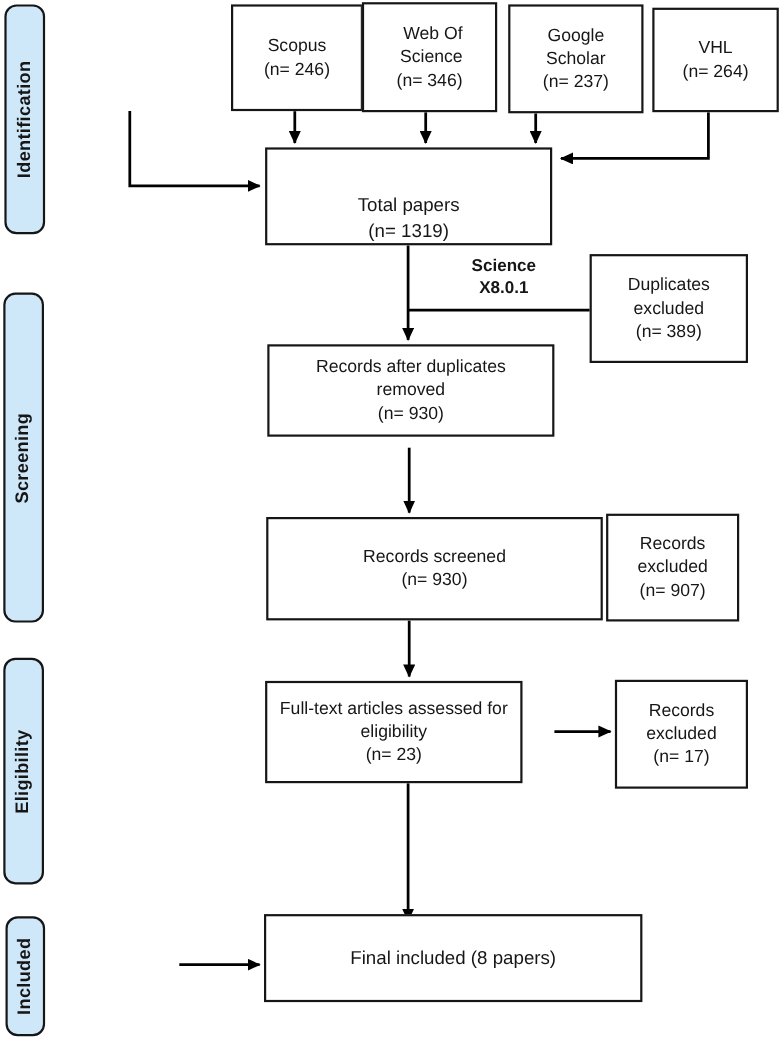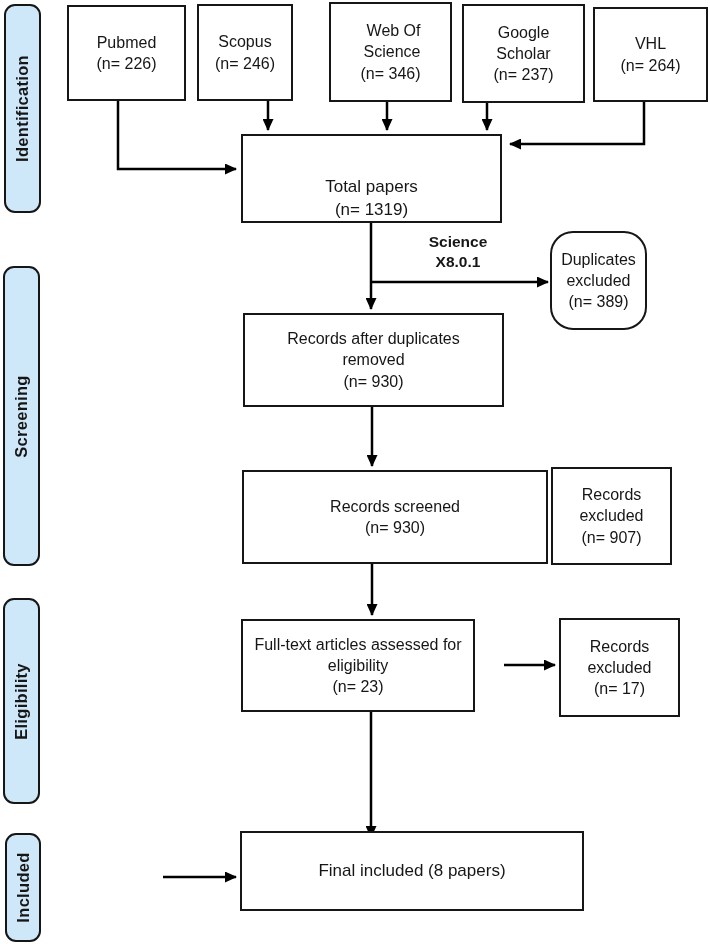--- a/index.html
+++ b/index.html
@@ -63,25 +63,21 @@
   <div class="stage" style="left:3px;top:266px;width:37px;height:300px;">
     <span class="vtext">Screening</span>
   </div>
   <div class="stage" style="left:3px;top:598px;width:37px;height:206px;">
     <span class="vtext">Eligibility</span>
   </div>
   <div class="stage" style="left:5px;top:833px;width:36px;height:109px;">
     <span class="vtext">Included</span>
   </div>
 
-  <div class="box" style="left:67px;top:5px;width:119px;height:96px;">
-    <span class="label">Pubmed
-(n= 226)</span>
-  </div>
-  <div class="box" style="left:197px;top:4px;width:96px;height:97px;">
+  <div class="box" style="left:210px;top:4px;width:120px;height:97px;">
     <span class="label">Scopus
 (n= 246)</span>
   </div>
   <div class="box" style="left:329px;top:2px;width:123px;height:100px;text-align:right;">
     <span class="label">Web Of
 Science
 (n= 346)</span>
   </div>
   <div class="box" style="left:462px;top:4px;width:123px;height:99px;">
     <span class="label">Google
@@ -94,27 +90,27 @@
   </div>
 
   <div class="box big" style="left:241px;top:134px;width:261px;height:89px;align-items:flex-end;">
     <span class="label">Total papers
 (n= 1319)</span>
   </div>
 
   <div class="annotation" style="left:408px;top:232px;width:100px;">Science
 X8.0.1</div>
 
-  <div class="box" style="left:550px;top:231px;width:97px;height:99px;border-radius:23px;">
+  <div class="box" style="left:536px;top:231px;width:144px;height:99px;">
     <span class="label">Duplicates
 excluded
 (n= 389)</span>
   </div>
 
-  <div class="box" style="left:243px;top:313px;width:261px;height:94px;">
+  <div class="box" style="left:243px;top:313px;width:261px;height:84px;">
     <span class="label">Records after duplicates
 removed
 (n= 930)</span>
   </div>
 
   <div class="box" style="left:242px;top:470px;width:306px;height:94px;">
     <span class="label">Records screened
 (n= 930)</span>
   </div>
   <div class="box" style="left:551px;top:467px;width:121px;height:98px;">

